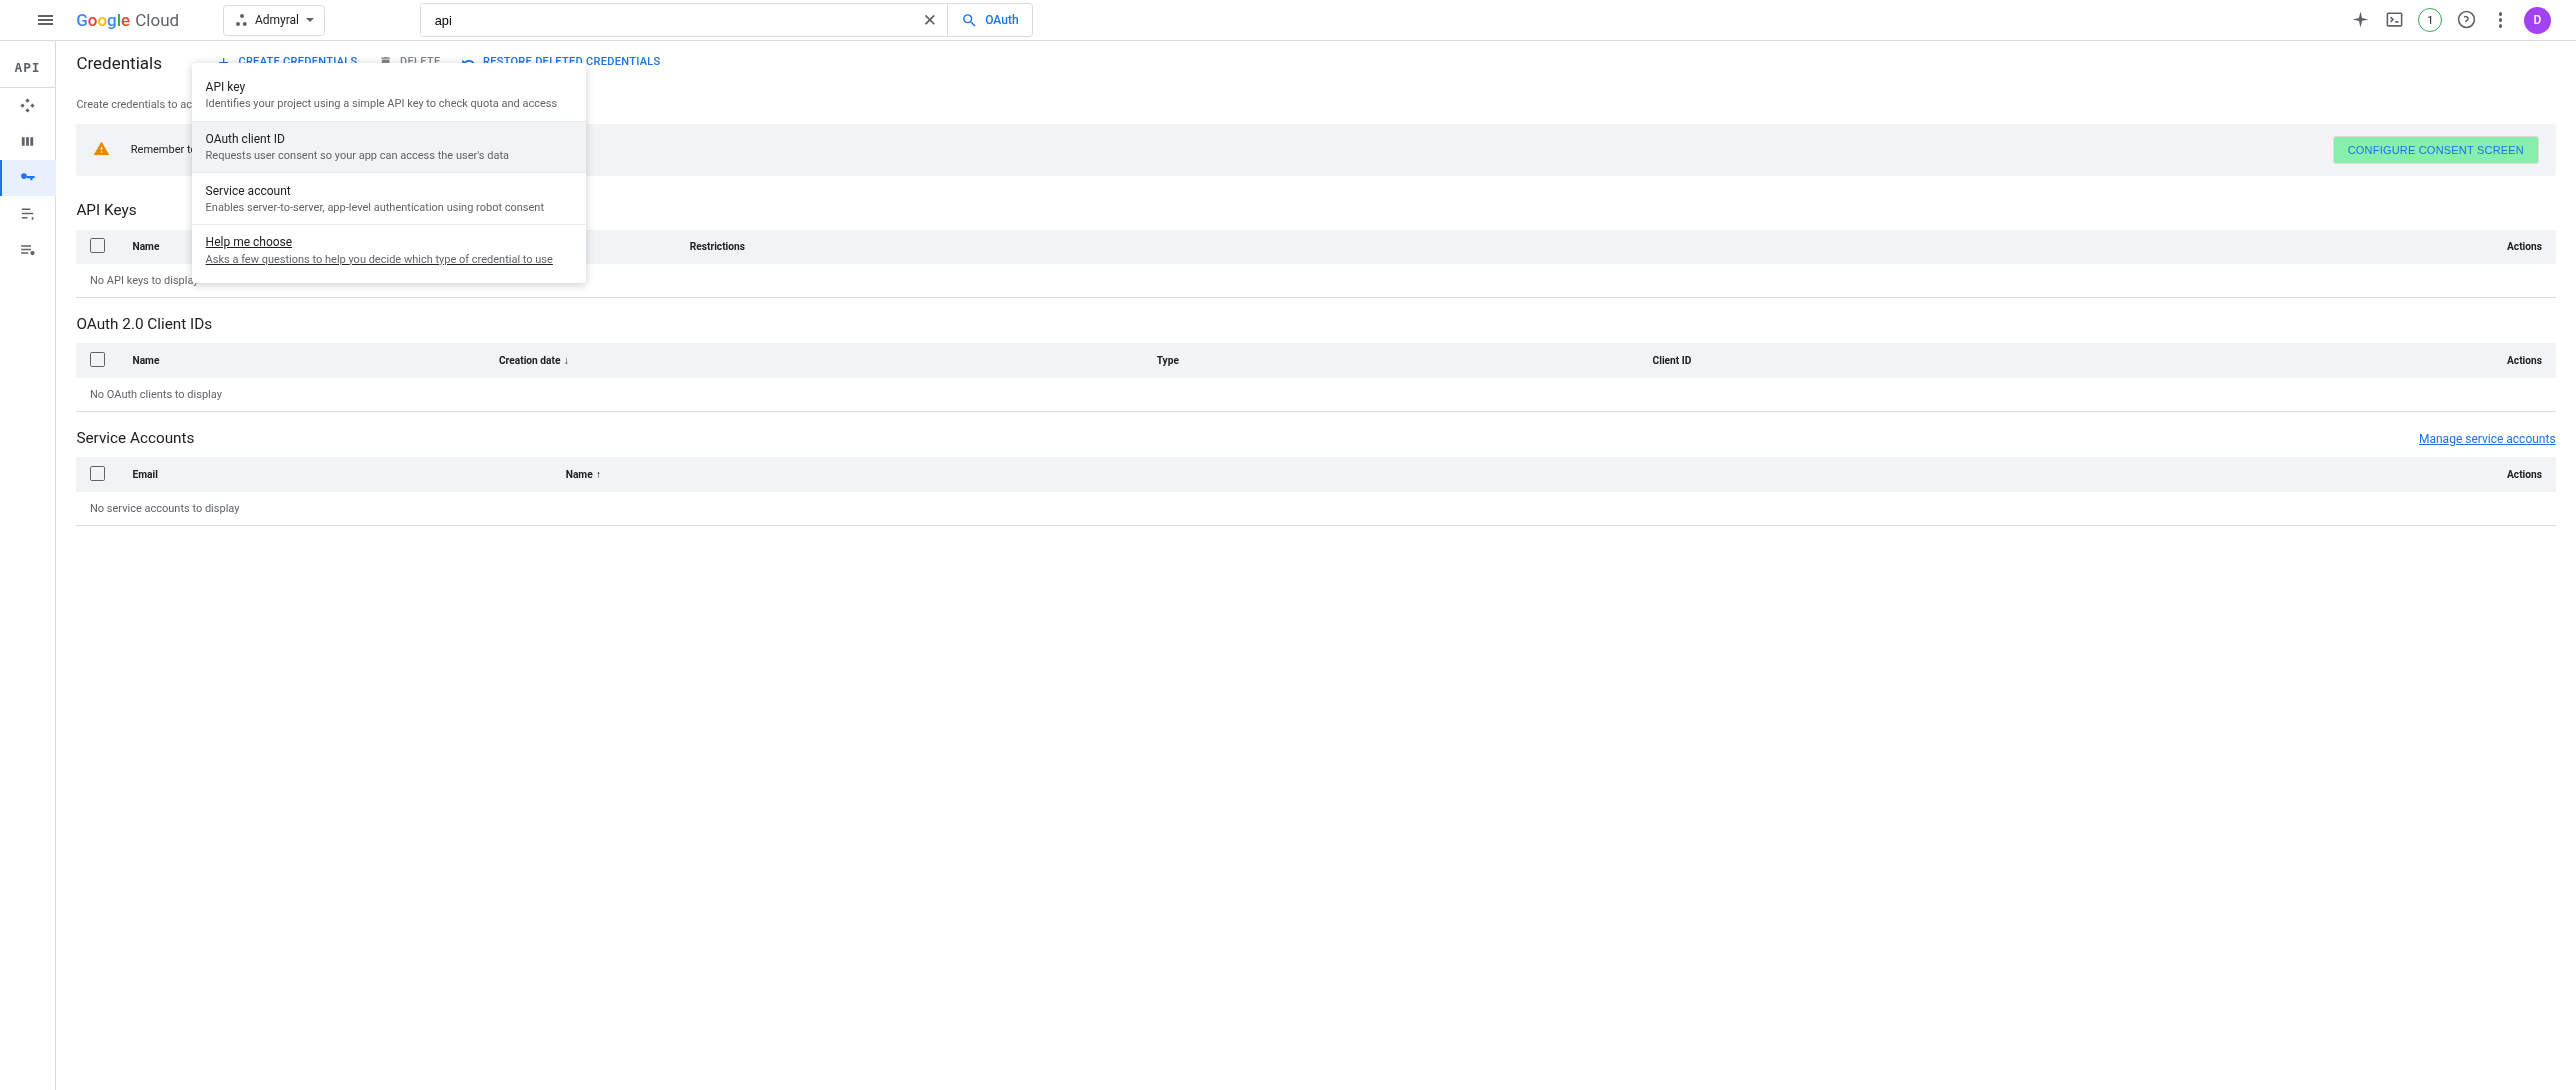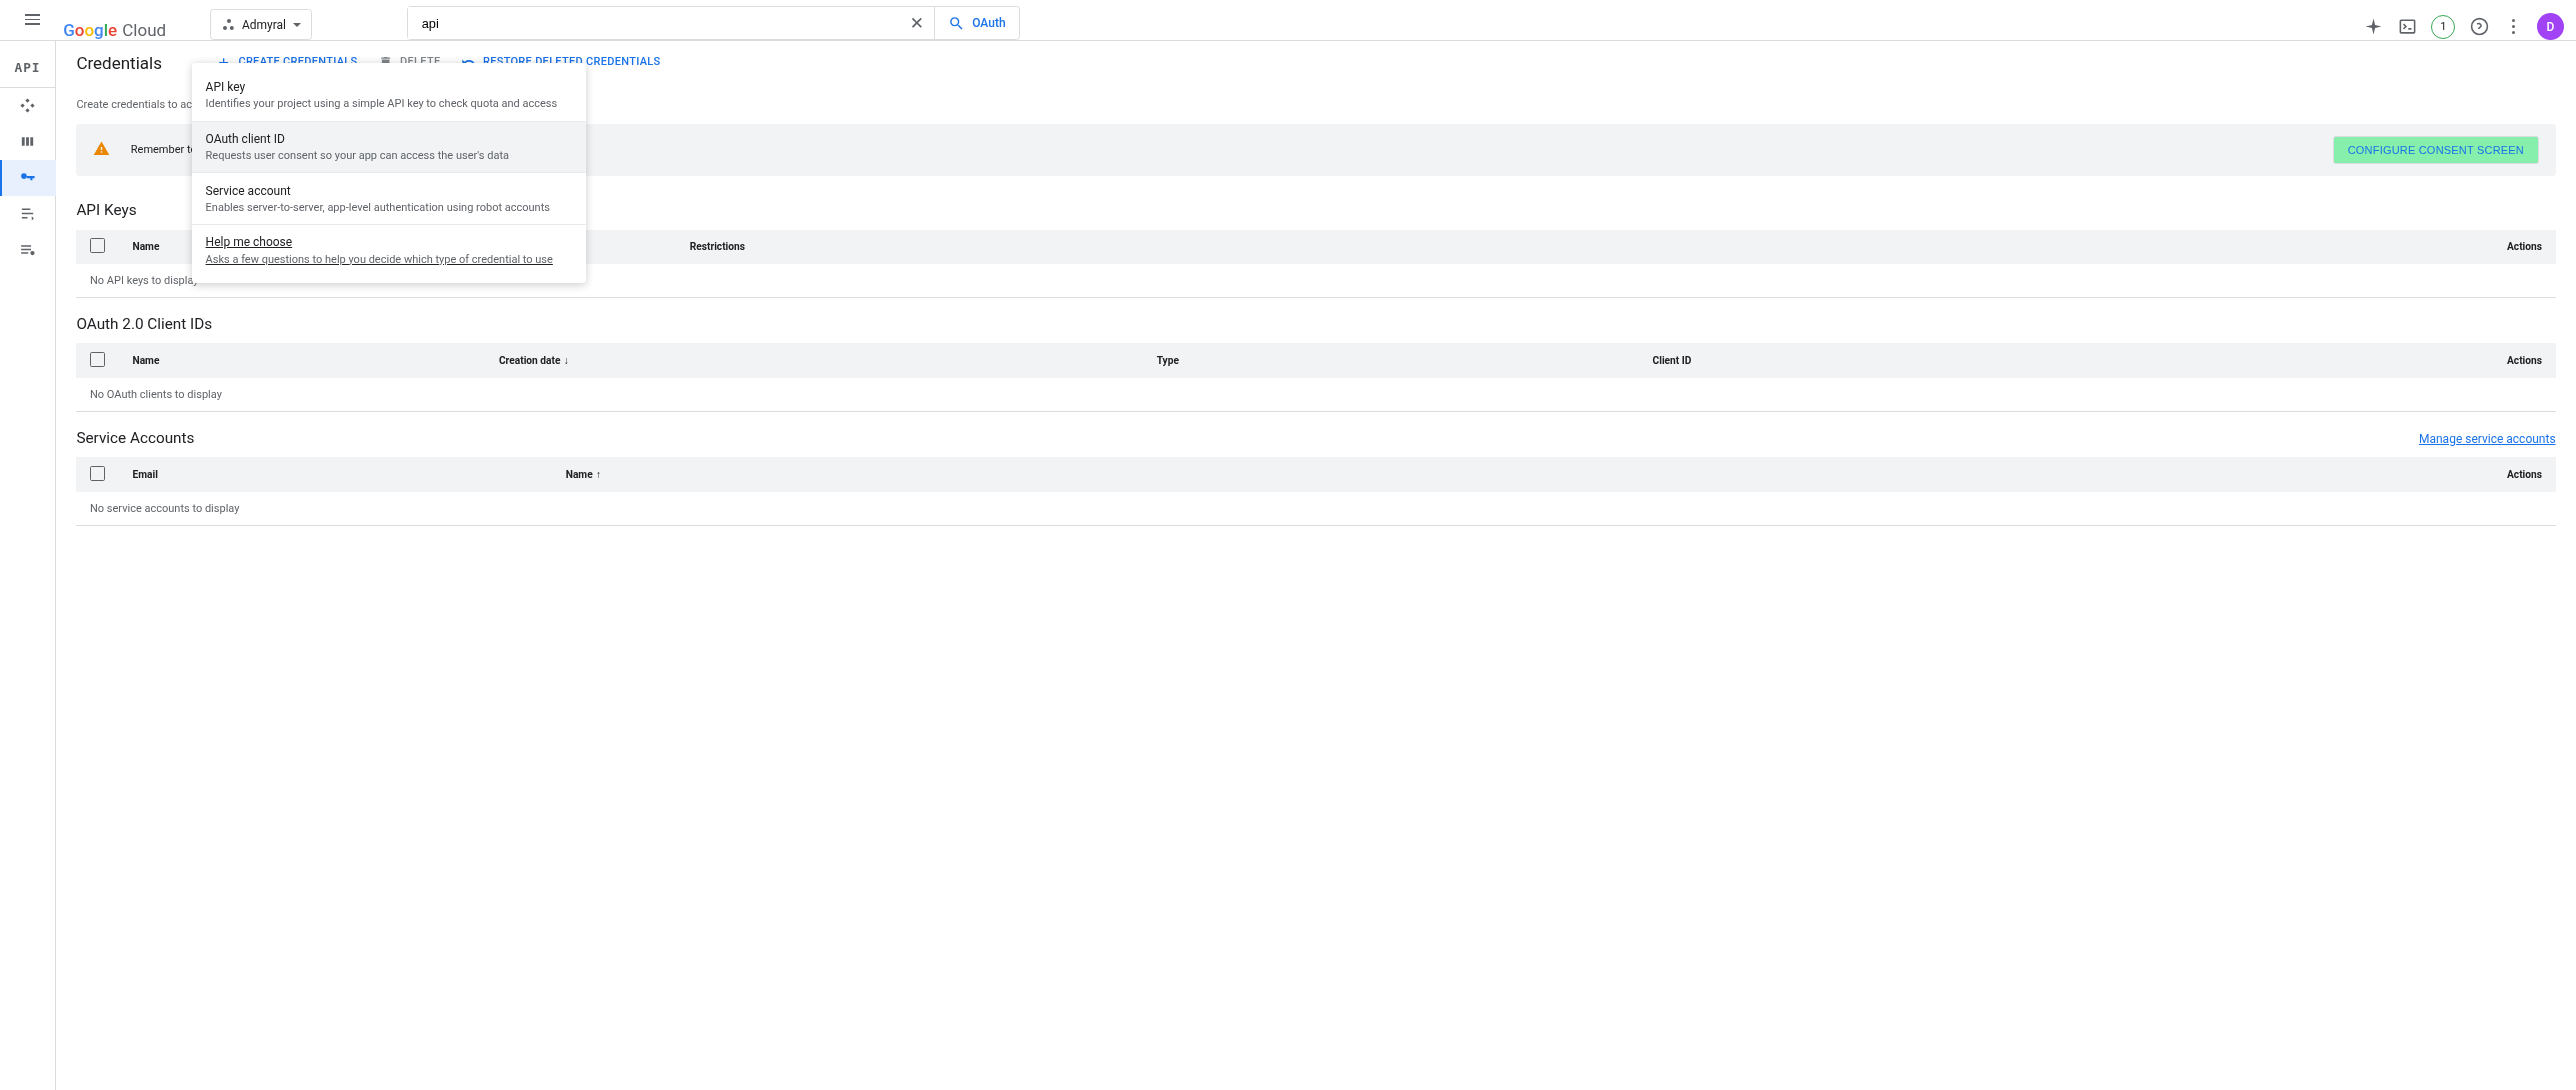--- a/index.html
+++ b/index.html
@@ -1,19 +1,19 @@
 <!DOCTYPE html>
 <html style="font-size:13.6px"><head>
 <meta charset="utf-8">
 <style>
 * { box-sizing: border-box; margin: 0; padding: 0; }
 body { font-family: 'Google Sans', Roboto, Arial, sans-serif; font-size: 12px; color: #202124; background: #fff; }
 
 
-.header { height: 41px; display: flex; align-items: flex-end; padding: 0 12px; border-bottom: 0.9px solid #dadce0; gap: 10.2px; }
+.header { height: 41px; display: flex; align-items: center; padding: 0 25px; border-bottom: 0.9px solid #dadce0; gap: 10.2px; }
 .menu-btn { width: 41px; height: 41px; display: flex; align-items: center; justify-content: center; cursor: pointer; }
 .hamburger { width: 15.3px; height: 10.2px; display: flex; flex-direction: column; justify-content: space-between; }
 .hamburger span { height: 1.7px; background: #5f6368; }
 .logo { display: flex; align-items: center; gap: 3.4px; font-size: 17px; }
 .logo-g { font-weight: 500; }
 .g1 { color: #4285F4; } .g2 { color: #EA4335; } .g3 { color: #FBBC04; } .g4 { color: #4285F4; } .g5 { color: #34A853; } .g6 { color: #EA4335; }
 .logo-cloud { color: #5f6368; font-weight: 400; margin-left: 1.7px; }
 .project-picker { margin-left: 34px; height: 31px; border: 0.9px solid #dadce0; border-radius: 3.4px; display: flex; align-items: center; padding: 0 10.2px; gap: 6.8px; cursor: pointer; }
 .project-dots { width: 13.6px; height: 13.6px; position: relative; }
 .project-dots::before, .project-dots::after { content: ''; position: absolute; width: 4.3px; height: 4.3px; background: #5f6368; border-radius: 50%; }
@@ -204,21 +204,21 @@
       <div class="dd-item">
         <div class="dd-title">API key</div>
         <div class="dd-desc">Identifies your project using a simple API key to check quota and access</div>
       </div>
       <div class="dd-item hover">
         <div class="dd-title">OAuth client ID</div>
         <div class="dd-desc">Requests user consent so your app can access the user's data</div>
       </div>
       <div class="dd-item">
         <div class="dd-title">Service account</div>
-        <div class="dd-desc">Enables server-to-server, app-level authentication using robot accounts</div>
+        <div class="dd-desc">Enables server-to-server, app-level authentication using robot consent</div>
       </div>
       <div class="dd-item">
         <div class="dd-title">Help me choose</div>
         <div class="dd-desc">Asks a few questions to help you decide which type of credential to use</div>
       </div>
     </div>
 
     <div class="content">
       <div class="help-text">Create credentials to access your enabled APIs.</div>
 

